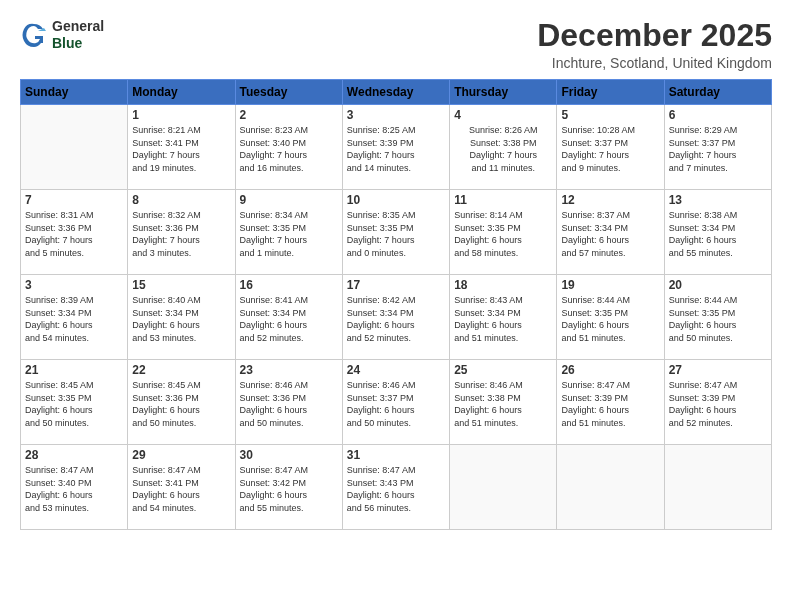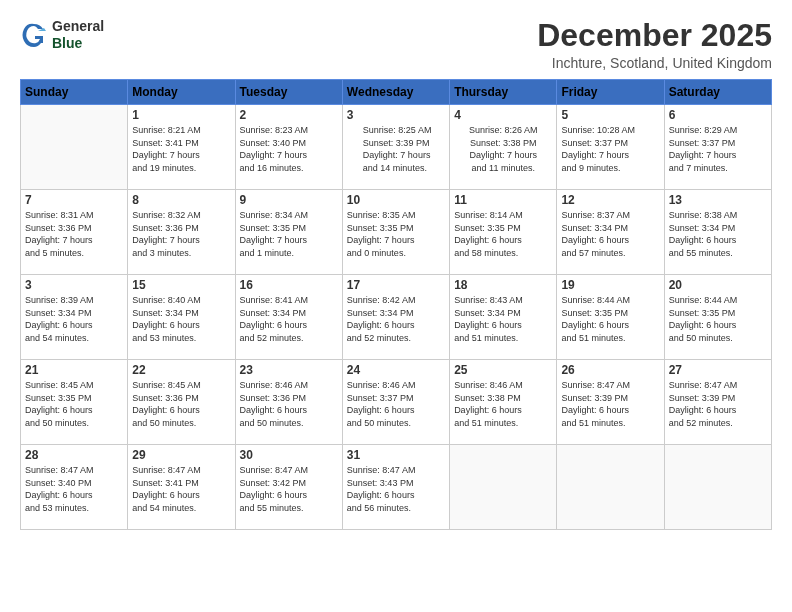--- a/index.html
+++ b/index.html
@@ -130,21 +130,21 @@
           </td>
           <td>
             <span class="day-number">2</span>
             <div class="day-info" style="white-space: pre-line;">Sunrise: 8:23 AM
 Sunset: 3:40 PM
 Daylight: 7 hours
 and 16 minutes.</div>
           </td>
           <td>
             <span class="day-number">3</span>
-            <div class="day-info" style="white-space: pre-line; margin-left: 16px;">Sunrise: 8:25 AM
+            <div class="day-info" style="white-space: pre-line;">Sunrise: 8:25 AM
 Sunset: 3:39 PM
 Daylight: 7 hours
 and 14 minutes.</div>
           </td>
           <td>
             <span class="day-number">4</span>
             <div class="day-info" style="white-space: pre-line; text-align: center;">Sunrise: 8:26 AM
 Sunset: 3:38 PM
 Daylight: 7 hours
 and 11 minutes.</div>

